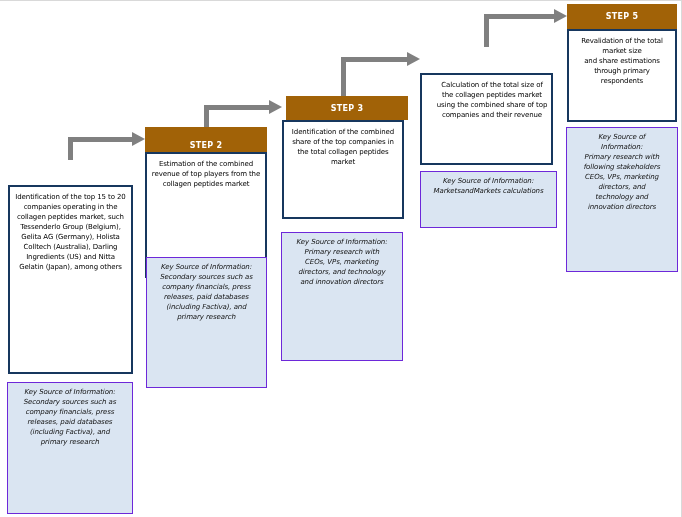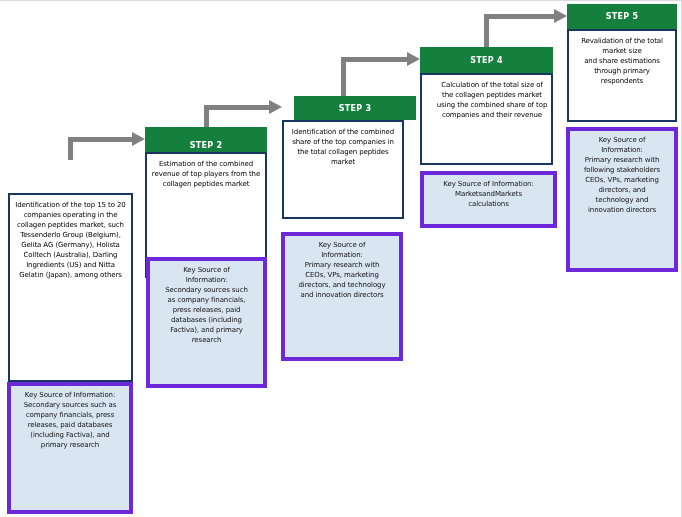--- a/index.html
+++ b/index.html
@@ -2,51 +2,51 @@
 <html><head>
 <meta charset="utf-8">
 <style>
   html,body{margin:0;padding:0;background:#ffffff;}
   #canvas{
     position:relative;width:682px;height:517px;background:#ffffff;overflow:hidden;
     border-top:1px solid #d9d9d9;border-right:1px solid #d9d9d9;box-sizing:border-box;
     font-family:"DejaVu Sans","Liberation Sans",sans-serif;
   }
   .hdr{
-    position:absolute;background:#15803d;color:#ffffff;
+    position:absolute;background:#a16207;color:#ffffff;
     font-size:8px;font-weight:bold;text-align:center;letter-spacing:.3px;
     display:flex;align-items:center;justify-content:center;box-sizing:border-box;
   }
   .body{
     position:absolute;background:#ffffff;border:2px solid #17375e;box-sizing:border-box;
     font-size:7px;line-height:10px;letter-spacing:-0.1px;color:#000;
     text-align:center;padding:5px 3px;white-space:pre-line;
   }
   .key{
-    position:absolute;background:#dae5f2;border:4px solid #6d28d9;box-sizing:border-box;
+    position:absolute;background:#dae5f2;border:1px solid #6d28d9;box-sizing:border-box;
     font-size:7px;line-height:10px;letter-spacing:-0.1px;color:#111;
-    text-align:center;padding:4px 12px;
+    text-align:center;padding:4px 12px;font-style:italic;
   }
   .av{position:absolute;width:5px;background:#808080;}
   .ah{position:absolute;height:5px;background:#808080;}
   .ahead{
     position:absolute;width:0;height:0;
     border-top:7px solid transparent;border-bottom:7px solid transparent;
     border-left:13px solid #808080;
   }
   
   #s1h{left:8px;top:159px;width:125px;height:25px;}
-  #s1b{left:8px;top:192px;width:125px;height:189px;}
+  #s1b{left:8px;top:184px;width:125px;height:189px;}
   #s1k{left:7px;top:381px;width:126px;height:132px;}
   
   #s2h{left:145px;top:126px;width:122px;height:37px;}
   #s2b{left:145px;top:151px;width:122px;height:126px;}
   #s2k{left:146px;top:256px;width:121px;height:131px;}
   
-  #s3h{left:294px;top:95px;width:122px;height:24px;}
+  #s3h{left:286px;top:95px;width:122px;height:24px;}
   #s3b{left:282px;top:119px;width:122px;height:99px;}
   #s3k{left:281px;top:231px;width:122px;height:129px;}
   
   #s4h{left:420px;top:46px;width:133px;height:26px;}
   #s4b{left:420px;top:72px;width:133px;height:92px;padding-left:14px;}
   #s4k{left:420px;top:170px;width:137px;height:57px;}
   
   #s5h{left:567px;top:3px;width:110px;height:25px;}
   #s5b{left:567px;top:28px;width:110px;height:93px;}
   #s5k{left:566px;top:126px;width:112px;height:145px;}
@@ -75,21 +75,20 @@
     <div>Secondary sources such as company financials, press releases, paid databases (including Factiva), and primary research</div>
   </div>
 
   <div id="s3h" class="hdr">STEP 3</div>
   <div id="s3b" class="body">Identification of the combined share of the top companies in the total collagen peptides market</div>
   <div id="s3k" class="key">
     <div class="kt">Key Source of Information:</div>
     <div>Primary research with CEOs, VPs, marketing directors, and technology and innovation directors</div>
   </div>
 
-  <div id="s4h" class="hdr">STEP 4</div>
   <div id="s4b" class="body">Calculation of the total size of the collagen peptides market using the combined share of top companies and their revenue</div>
   <div id="s4k" class="key">
     <div class="kt">Key Source of Information:</div>
     <div>MarketsandMarkets calculations</div>
   </div>
 
   <div id="s5h" class="hdr">STEP 5</div>
   <div id="s5b" class="body">Revalidation of the total market size
 and share estimations through primary respondents</div>
   <div id="s5k" class="key">

